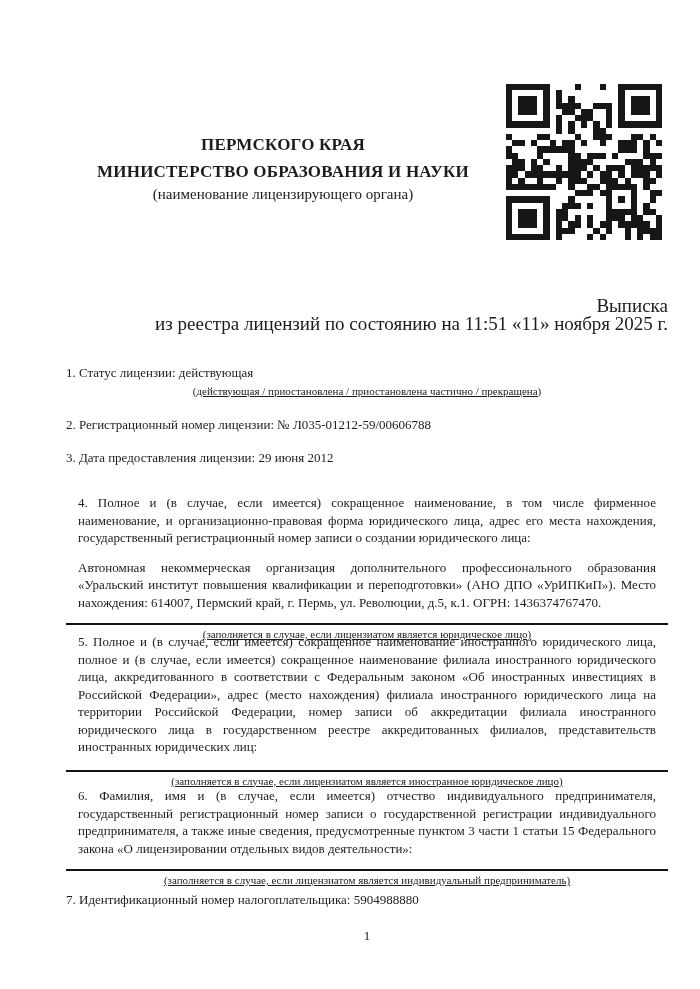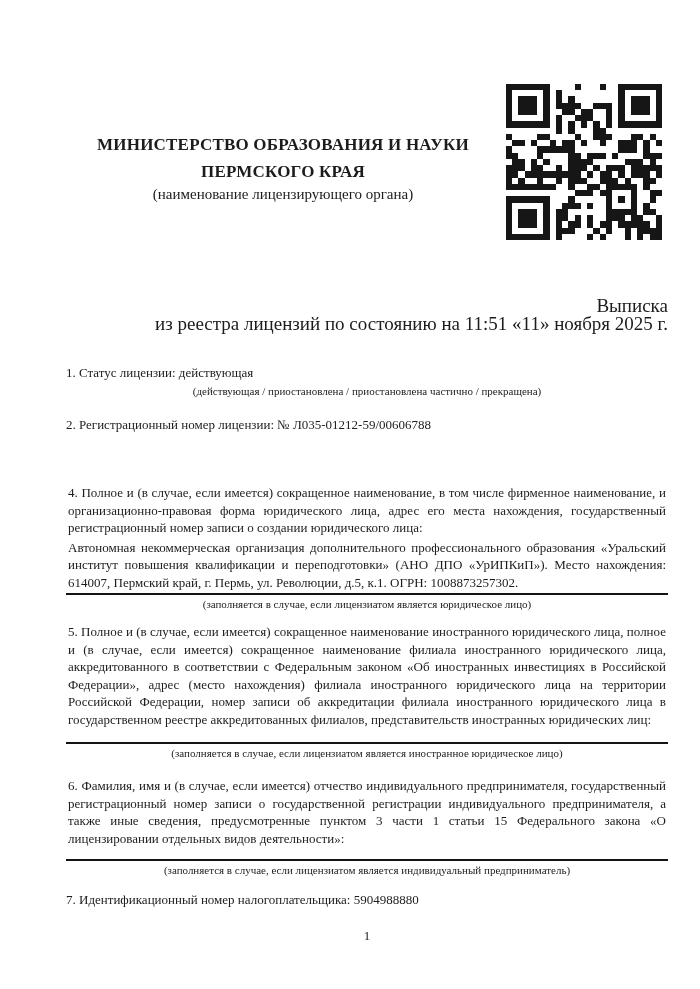--- a/index.html
+++ b/index.html
@@ -10,23 +10,23 @@
   }
   .hdr{position:absolute;left:60px;top:131px;width:446px;text-align:center;}
   .ministry{font-weight:bold;font-size:17px;line-height:27px;letter-spacing:.2px;}
   .hdr-caption{font-size:15px;line-height:13px;margin-top:3px;}
   .qr{position:absolute;left:506px;top:84px;width:156px;height:156px;background:#ffffff;}
   .title{position:absolute;left:66px;top:297px;width:602px;text-align:right;
          font-size:19px;line-height:18px;}
   .blk{position:absolute;left:66px;width:602px;font-size:13px;line-height:17.5px;}
   .item1{top:364px}.item2{top:416px}.item3{top:449px}.item4{top:482px}
   .item5{top:621px}.item6{top:775px}.item7{top:891px}
-  .par{margin:2px;text-align:justify;}
+  .par{margin:12px;text-align:justify;}
   .line{white-space:nowrap;}
-  .cap{font-size:11px;line-height:13px;text-align:center;margin-top:3px;}
+  .cap{font-size:11px;line-height:13px;text-align:center;margin-top:3px;text-decoration:underline;}
   .rule{height:0;border-top:2px solid #141414;margin-top:1px;}
   .sp14{margin-top:14px;}
   .sp12{margin-top:12px;}
   .pagenum{position:absolute;left:66px;top:928px;width:602px;text-align:center;font-size:13px;}
 </style>
 </head>
 <body>
 
 <div class="page">
 
@@ -353,44 +353,47 @@
         <rect x="15" y="24" width="1" height="1"></rect>
         <rect x="19" y="24" width="1" height="1"></rect>
         <rect x="21" y="24" width="1" height="1"></rect>
         <rect x="23" y="24" width="1" height="1"></rect>
         <rect x="24" y="24" width="1" height="1"></rect>
       </g>
     </svg>
 
   <header class="hdr">
     <div class="ministry">
+      <div>ПЕРМСКОГО КРАЯ</div>
       <div>МИНИСТЕРСТВО ОБРАЗОВАНИЯ И НАУКИ</div>
-      <div>ПЕРМСКОГО КРАЯ</div>
     </div>
     <div class="hdr-caption">(наименование лицензирующего органа)</div>
   </header>
 
   <section class="title">
     <div>Выписка</div>
     <div>из реестра лицензий по состоянию на 11:51 «11» ноября 2025 г.</div>
   </section>
 
   <section class="blk item1">
     <div class="line">1. Статус лицензии: действующая</div>
     <div class="cap">(действующая / приостановлена / приостановлена частично / прекращена)</div>
   </section>
 
   <section class="blk item2">
     <div class="line">2. Регистрационный номер лицензии: № Л035-01212-59/00606788</div>
   </section>
 
+  <section class="blk item3">
+    <div class="line">3. Дата предоставления лицензии: 29 июня 2012</div>
+  </section>
 
   <section class="blk item4">
     <p class="par">4. Полное и (в случае, если имеется) сокращенное наименование, в том числе фирменное наименование, и организационно-правовая форма юридического лица, адрес его места нахождения, государственный регистрационный номер записи о создании юридического лица:</p>
-    <p class="par">Автономная некоммерческая организация дополнительного профессионального образования «Уральский институт повышения квалификации и переподготовки» (АНО ДПО «УрИПКиП»). Место нахождения: 614007, Пермский край, г. Пермь, ул. Революции, д.5, к.1. ОГРН: 1008873257302.</p>
+    <p class="par">Автономная некоммерческая организация дополнительного профессионального образования «Уральский институт повышения квалификации и переподготовки» (АНО ДПО «УрИПКиП»). Место нахождения: 614007, Пермский край, г. Пермь, ул. Революции, д.5, к.1. ОГРН: 1436374767470.</p>
     <div class="rule"></div>
     <div class="cap">(заполняется в случае, если лицензиатом является юридическое лицо)</div>
   </section>
 
   <section class="blk item5">
     <p class="par">5. Полное и (в случае, если имеется) сокращенное наименование иностранного юридического лица, полное и (в случае, если имеется) сокращенное наименование филиала иностранного юридического лица, аккредитованного в соответствии с Федеральным законом «Об иностранных инвестициях в Российской Федерации», адрес (место нахождения) филиала иностранного юридического лица на территории Российской Федерации, номер записи об аккредитации филиала иностранного юридического лица в государственном реестре аккредитованных филиалов, представительств иностранных юридических лиц:</p>
     <div class="rule sp14"></div>
     <div class="cap">(заполняется в случае, если лицензиатом является иностранное юридическое лицо)</div>
   </section>
 

